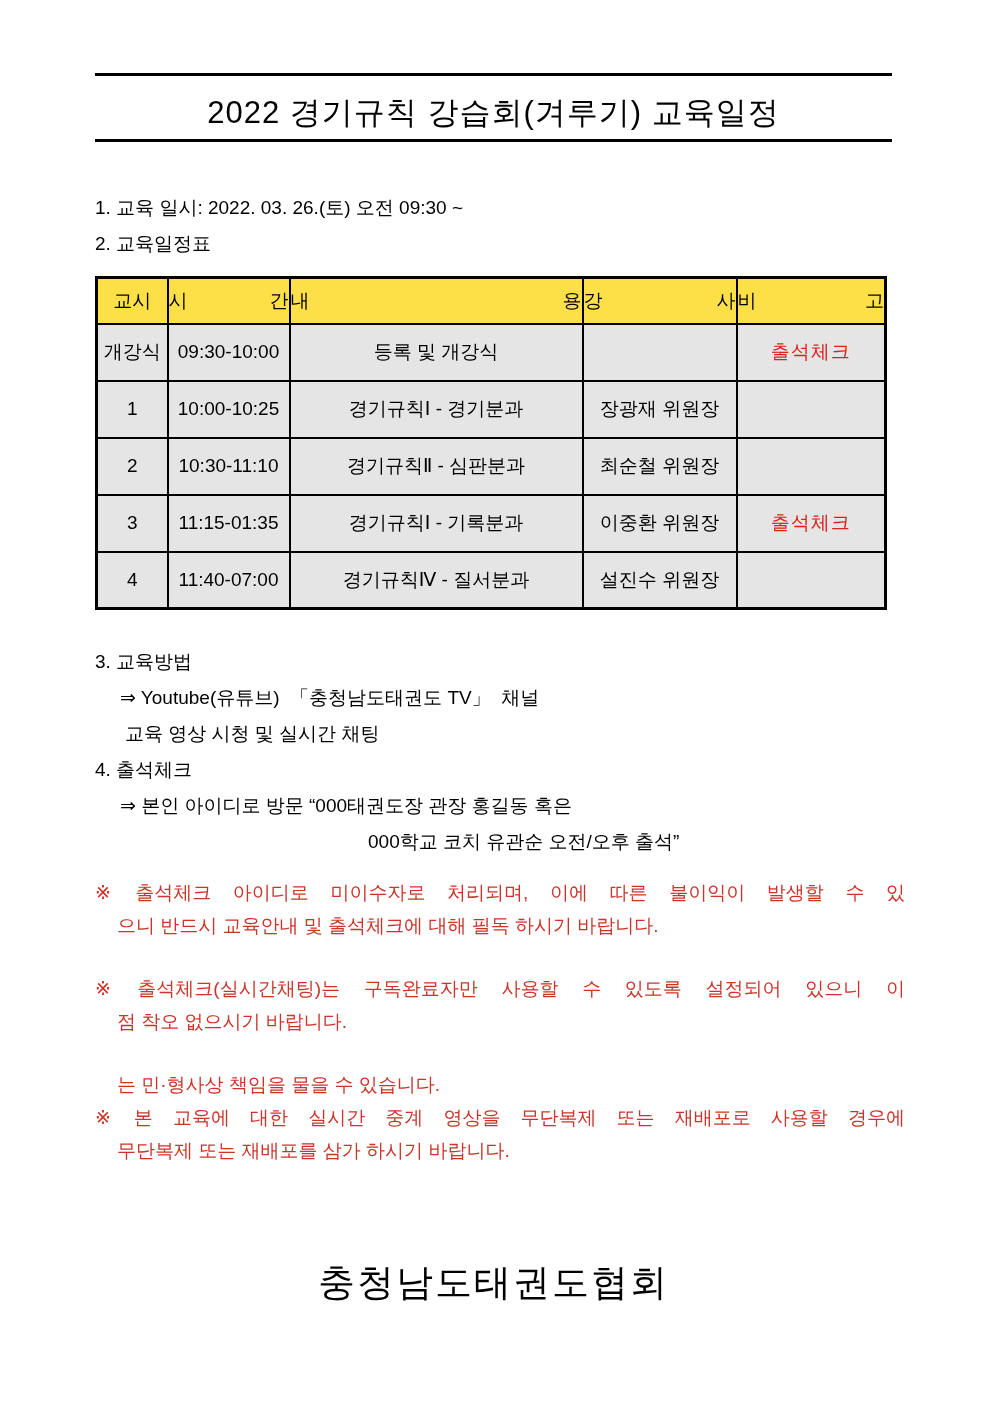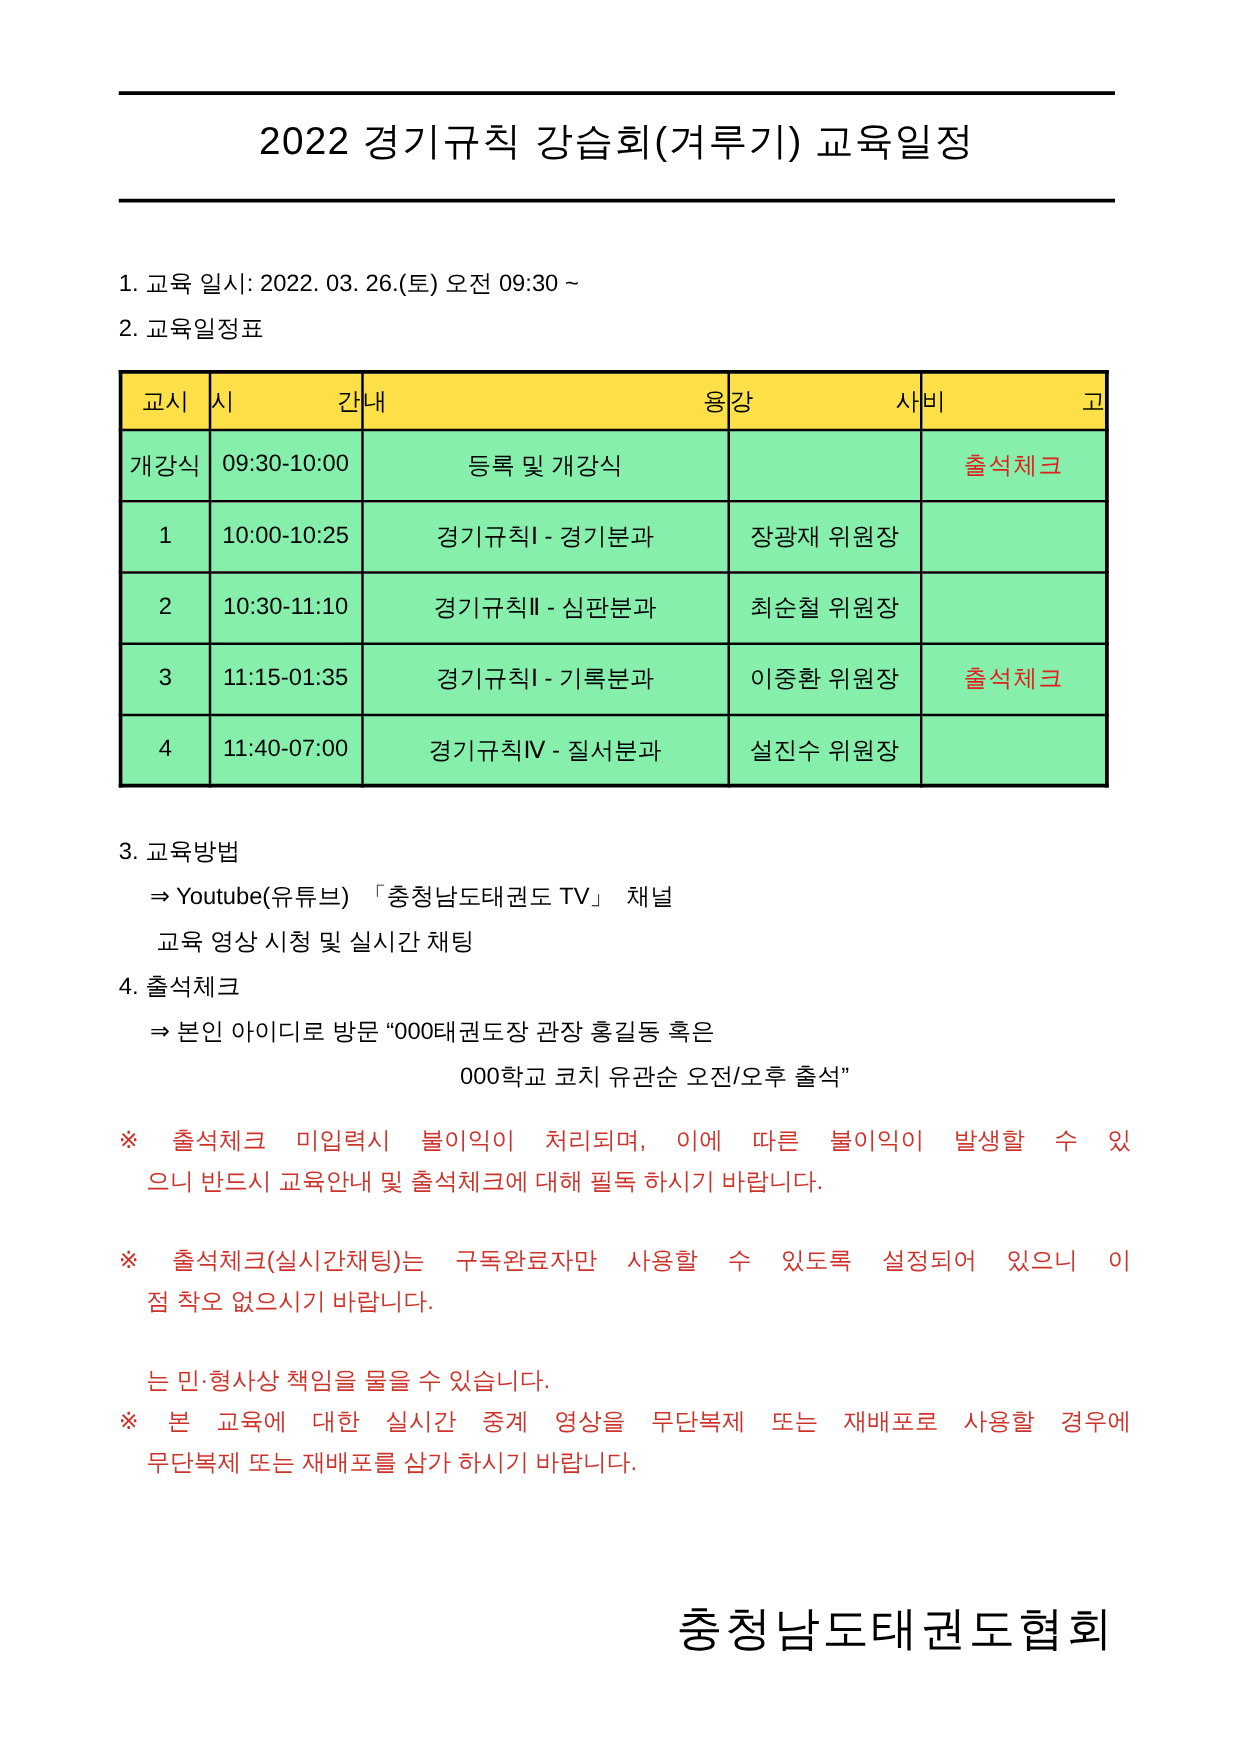--- a/index.html
+++ b/index.html
@@ -12,21 +12,21 @@
     overflow: hidden;
   }
   .doc { width: 810px; margin-left: 95px; }
 
   
   .title-block {
     margin-top: 73px;
     width: 797px;
     border-top: 3px solid #000;
     border-bottom: 3px solid #000;
-    padding: 16px 0 25px 0;
+    padding: 16px 0 5px 0;
     text-align: center;
   }
   .title-text {
     font-size: 31px;
     letter-spacing: 1px;
     white-space: pre;
   }
 
   
   .intro-item { font-size: 19px; line-height: 26px; white-space: pre; }
@@ -49,21 +49,21 @@
   table.schedule th, table.schedule td {
     border: 2px solid #000;
     text-align: center;
     vertical-align: middle;
     font-size: 19px;
     font-weight: normal;
     padding: 0;
     overflow: hidden;
   }
   table.schedule thead tr { height: 46px; background: #fde047; }
-  table.schedule tbody tr { height: 57px; background: #86efac; }
+  table.schedule tbody tr { height: 57px; background: #e5e5e5; }
   th.th-spread {
     text-align: justify;
     text-align-last: justify;
     padding: 0 20px;
   }
   td.note-red { color: #e0201d; font-weight: bold; letter-spacing: 1px; }
   td.cell-period { font-size: 18px; }
 
   
   .list-section { margin-top: 34px; font-size: 19px; }
@@ -80,21 +80,21 @@
     text-align: justify;
     text-align-last: justify;
   }
   .notice-line.cont { padding-left: 22px; }
   .marker { padding-right: 8px; }
 
   
   .footer {
     margin-top: 94px;
     width: 797px;
-    text-align: right;
+    text-align: center;
     font-size: 37px;
     letter-spacing: 2px;
     line-height: 44px;
     white-space: pre;
   }
 </style>
 </head>
 <body>
 
 <div class="doc">
@@ -169,21 +169,21 @@
   </div>
 
   <div class="list-section" style="margin-top:0;">
     <div class="list-line">4. 출석체크</div>
     <div class="list-line lvl1">⇒ 본인 아이디로 방문 “000태권도장 관장 홍길동 혹은</div>
     <div class="list-line quote2">000학교 코치 유관순 오전/오후 출석”</div>
   </div>
 
   <div class="notices">
     <div class="notice">
-      <div class="notice-line stretch"><span class="marker">※</span><span>출석체크 미입력시 불이익이 처리되며, 이에 따른 불이익이 발생할 수 있</span></div>
+      <div class="notice-line stretch"><span class="marker">※</span><span>출석체크 아이디로 미이수자로 처리되며, 이에 따른 불이익이 발생할 수 있</span></div>
       <div class="notice-line cont">으니 반드시 교육안내 및 출석체크에 대해 필독 하시기 바랍니다.</div>
     </div>
     <div class="notice">
       <div class="notice-line stretch"><span class="marker">※</span><span>출석체크(실시간채팅)는 구독완료자만 사용할 수 있도록 설정되어 있으니 이</span></div>
       <div class="notice-line cont">점 착오 없으시기 바랍니다.</div>
     </div>
     <div class="notice">
       <div class="notice-line cont">는 민·형사상 책임을 물을 수 있습니다.</div>
       <div class="notice-line stretch"><span class="marker">※</span><span>본 교육에 대한 실시간 중계 영상을 무단복제 또는 재배포로 사용할 경우에</span></div>
       <div class="notice-line cont">무단복제 또는 재배포를 삼가 하시기 바랍니다.</div>

